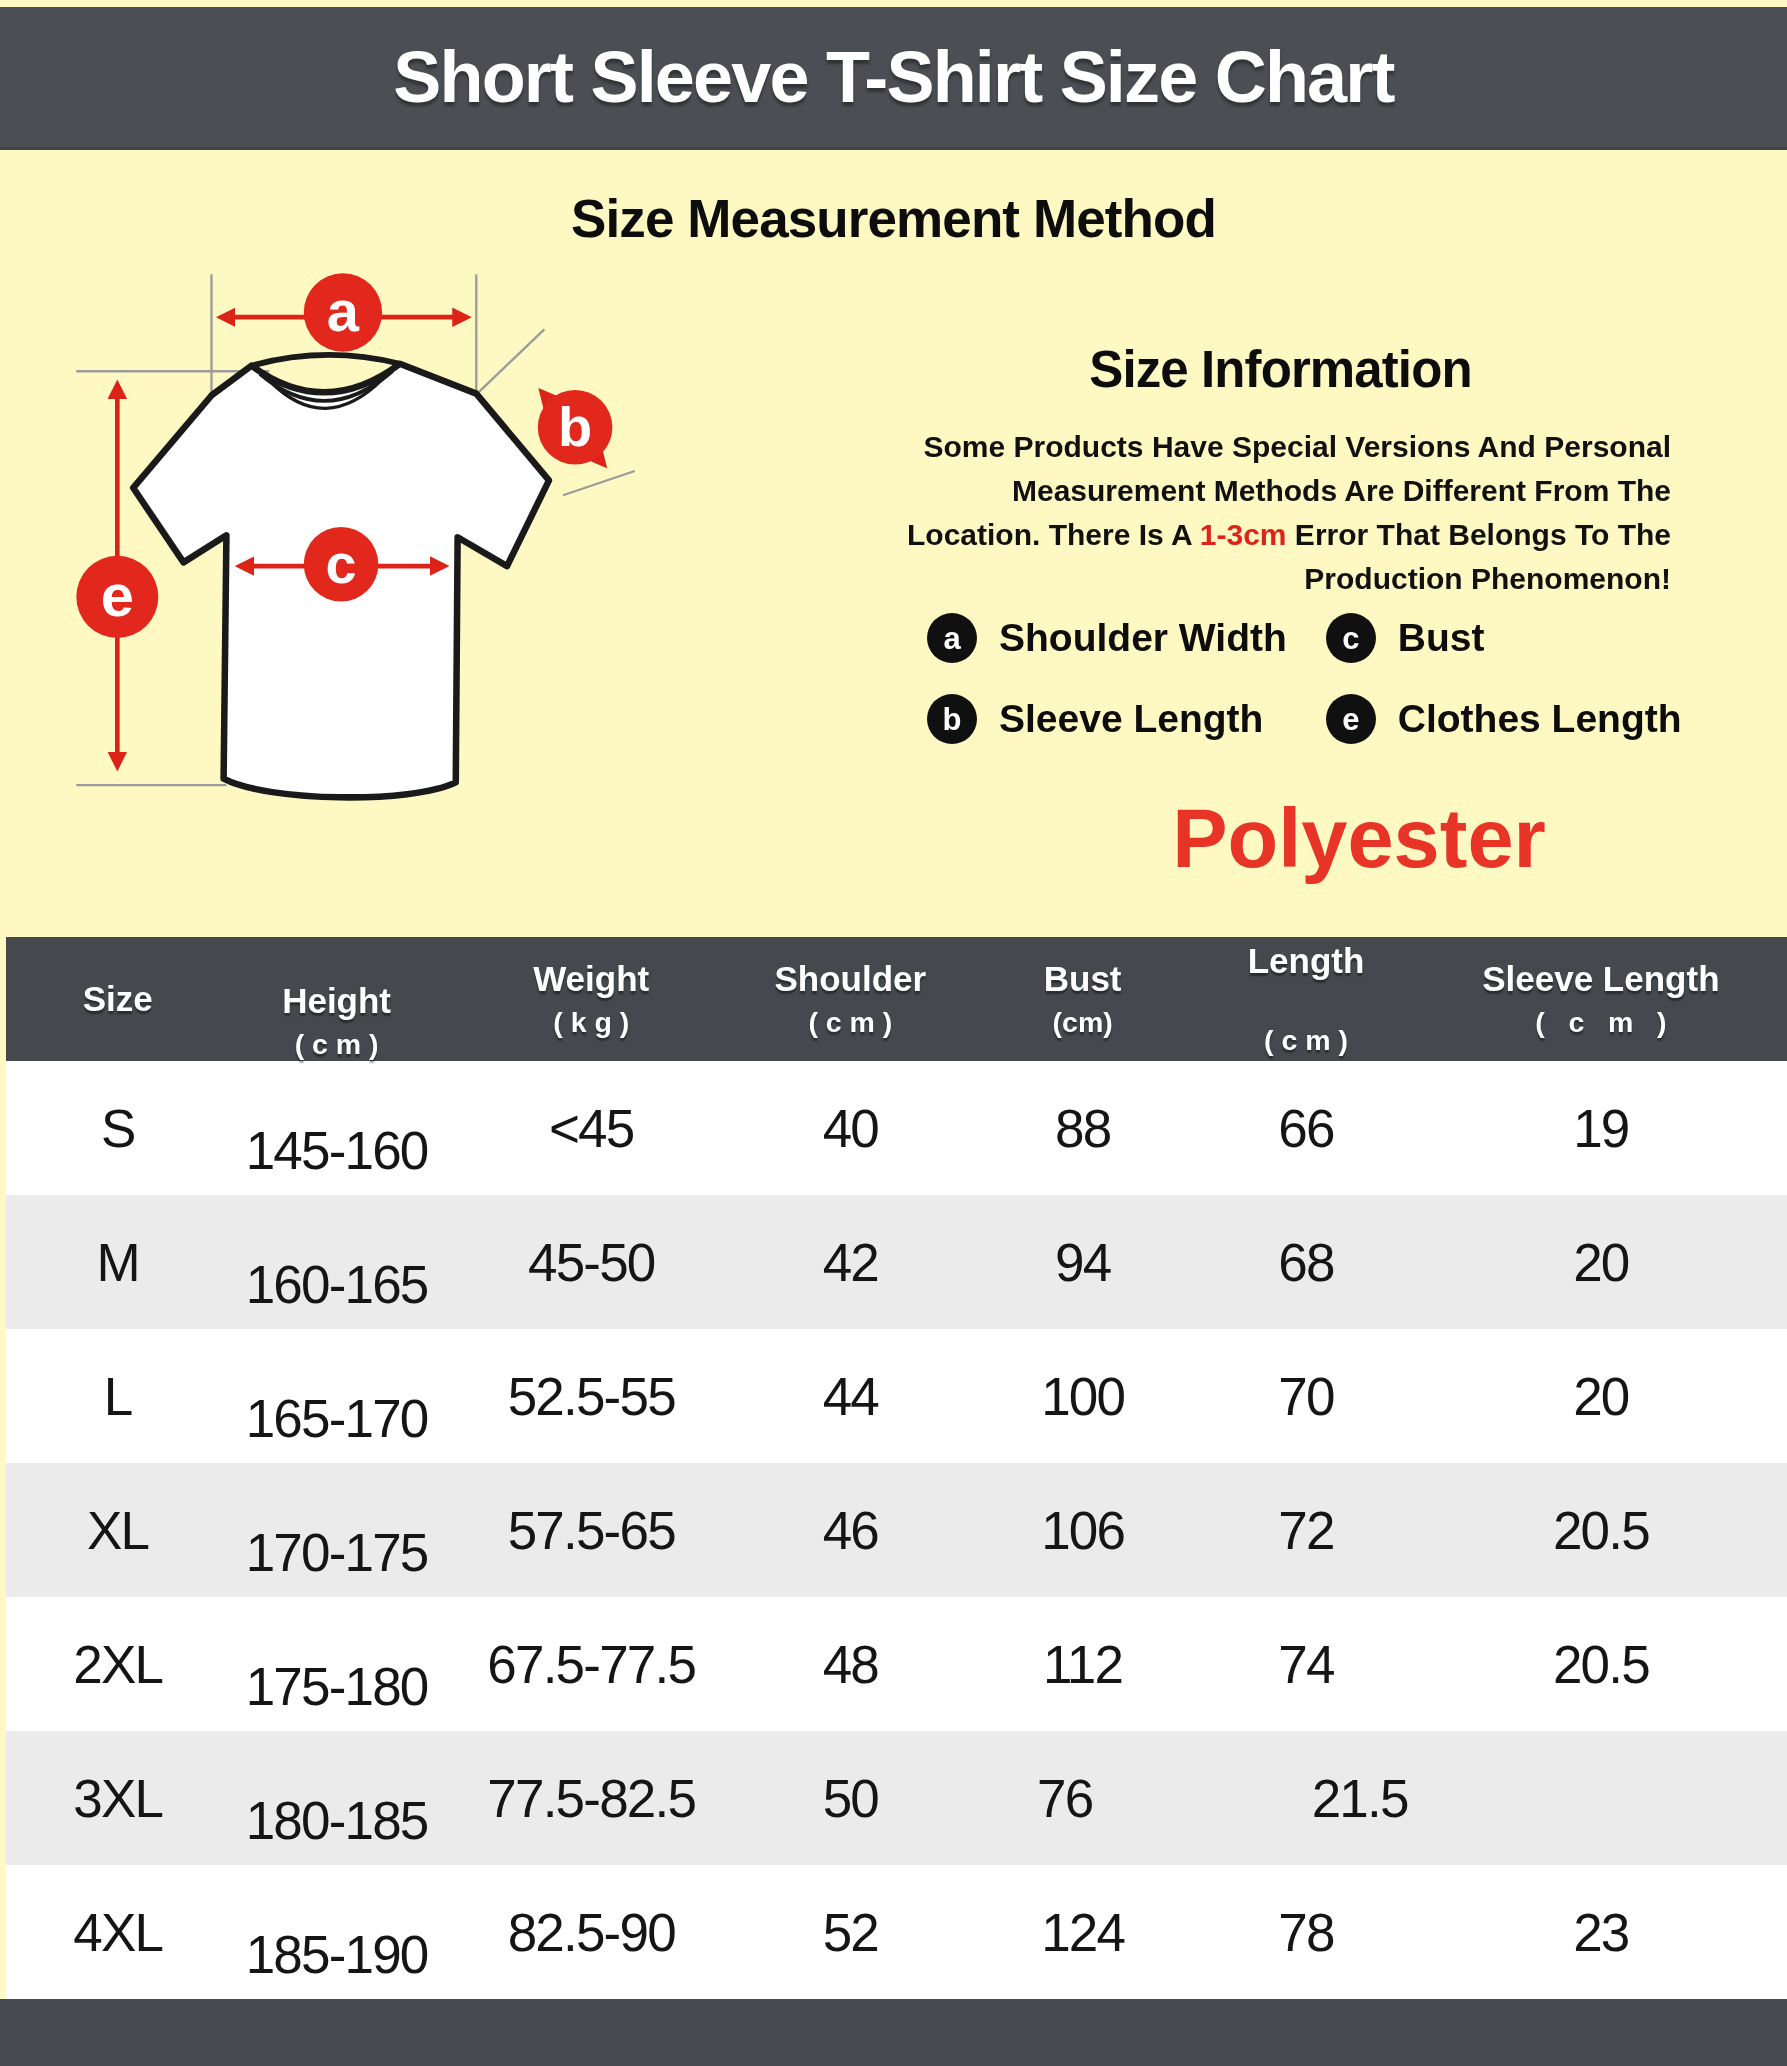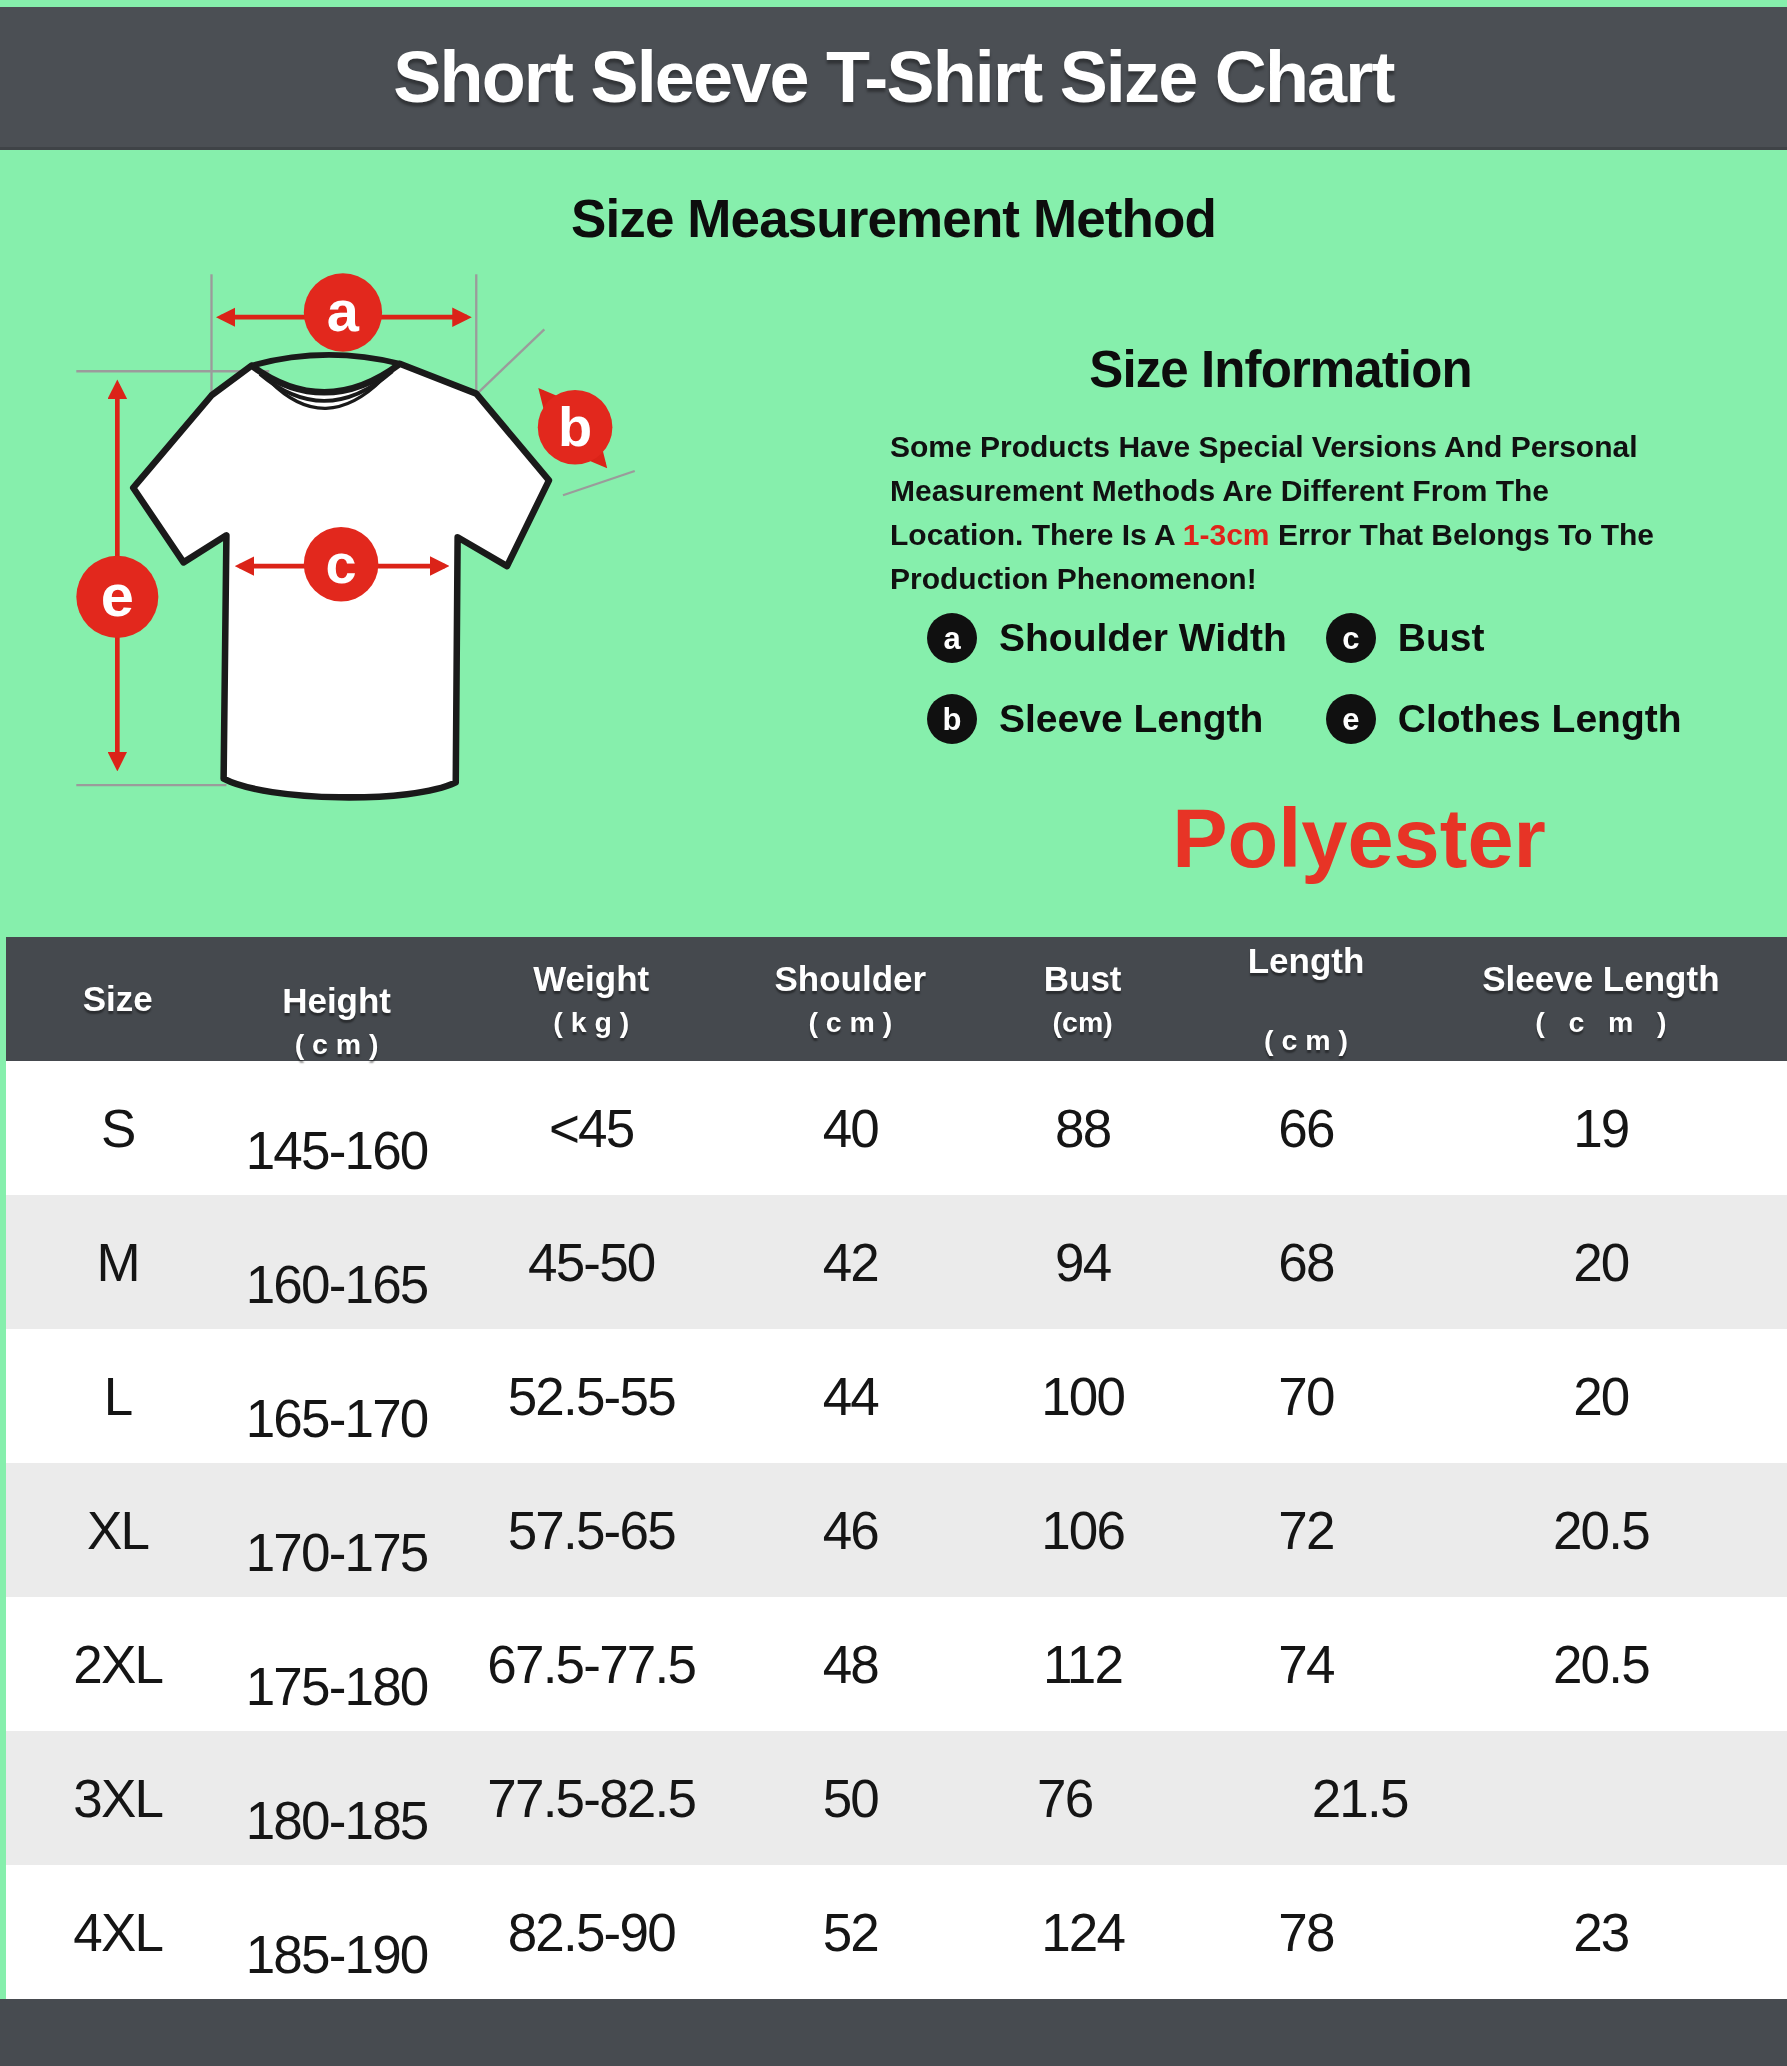--- a/index.html
+++ b/index.html
@@ -1,19 +1,19 @@
 <!DOCTYPE html>
 <html style="font-size:14.7px"><head>
 <meta charset="utf-8">
 <style>
   html,body{margin:0;padding:0;background:#ffffff;}
   .page{
     position:relative;
     width:1787px;height:2066px;
-    background:#86efac;
+    background:#fef9c3;
     font-family:"Liberation Sans", sans-serif;
     overflow:hidden;
   }
   
   .topbar{
     position:absolute;left:0;top:7.3px;width:100%;height:140px;
     background:#4b4f54;
     border-bottom:3.7px solid #3f4347;
     display:flex;align-items:center;justify-content:center;
   }
@@ -36,21 +36,21 @@
   
   .info{
     position:absolute;left:872px;top:340px;width:817px;
     text-align:center;color:#0d0d0d;
   }
   .info h3{
     margin:0 0 26px 0;font-size:51px;font-weight:bold;letter-spacing:-0.9px;
   }
   .info p{
     margin:0 auto;width:781px;font-size:30px;font-weight:bold;
-    line-height:1.47;color:#111111;text-align:left;
+    line-height:1.47;color:#111111;text-align:right;
   }
   .red-text{color:#e0231a;}
   
   .legend{
     position:absolute;left:927px;top:613px;width:725px;
     display:grid;grid-template-columns:55% 45%;row-gap:31px;
     list-style:none;margin:0;padding:0;
   }
   .legend li{display:flex;align-items:center;}
   .legend .bullet{

